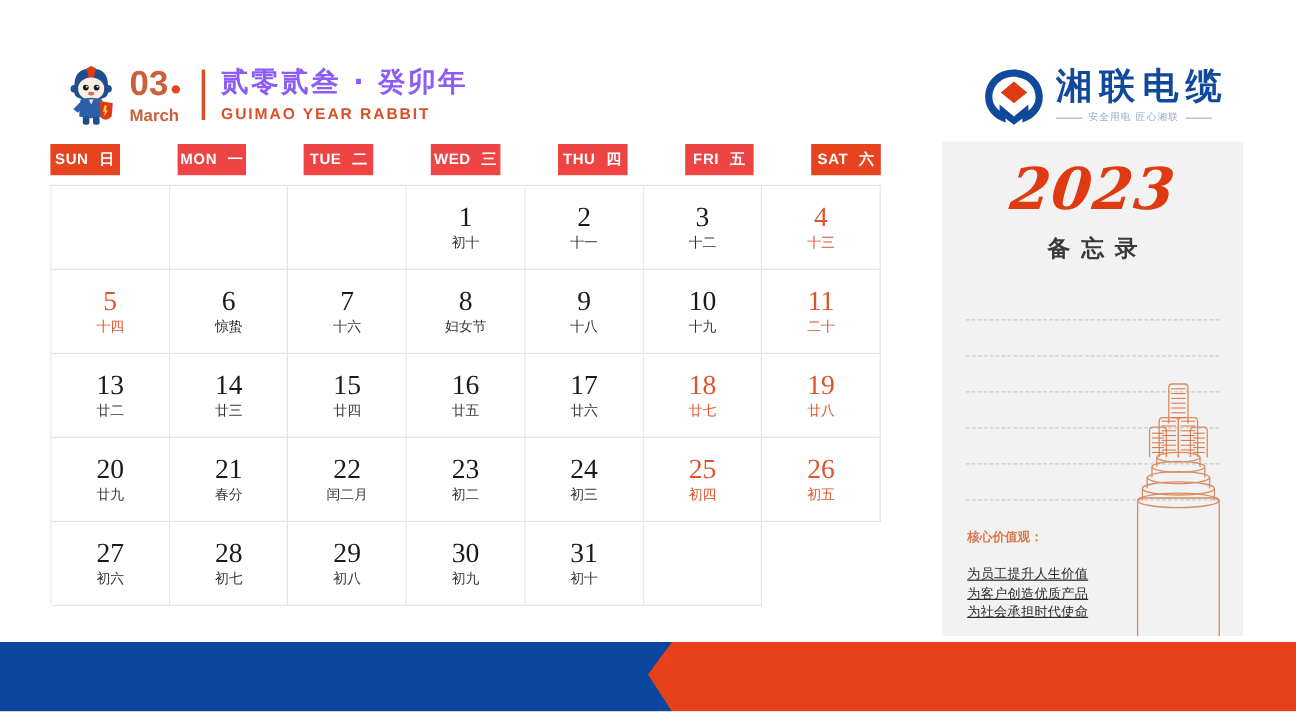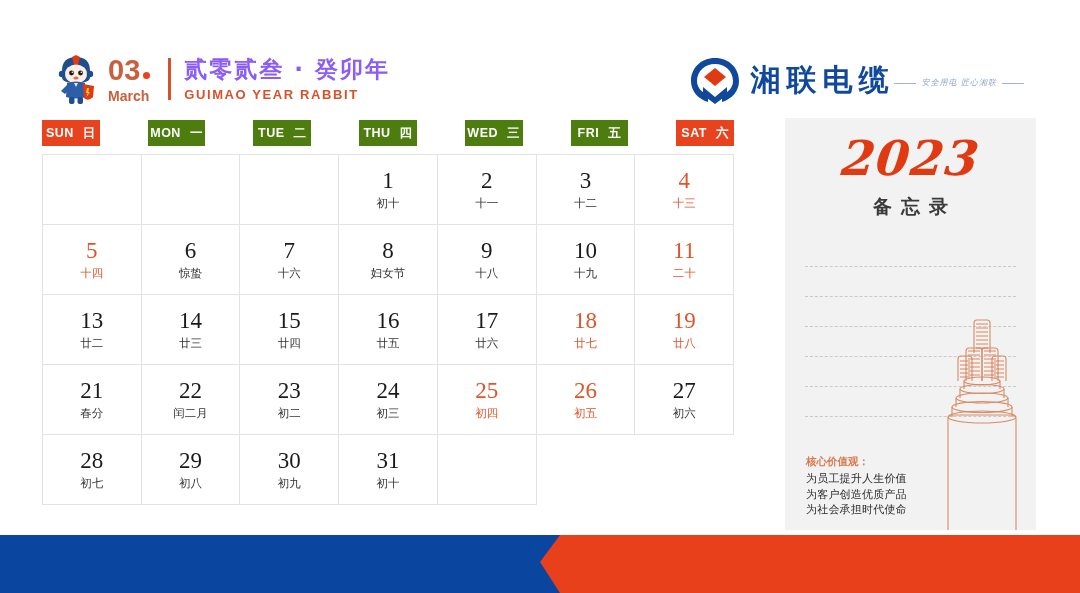--- a/index.html
+++ b/index.html
@@ -115,21 +115,21 @@
     height: 56px;
   }
   .brand-mark {
     width: 54px;
     height: 50px;
     margin-right: 8px;
     flex: 0 0 auto;
   }
   .brand-text-wrap {
     display: flex;
-    flex-direction: row;
+    flex-direction: column;
     line-height: 1;
   }
   .brand-name {
     font-size: 30px;
     font-weight: bold;
     color: #10499B;
     letter-spacing: 6px;
     font-family: "DejaVu Sans", "Liberation Sans", sans-serif;
     line-height: 1;
   }
@@ -144,38 +144,37 @@
     background: #9DB4D4;
     flex: 0 0 auto;
   }
   .brand-slogan {
     font-size: 8px;
     color: #8FA8C9;
     letter-spacing: 1px;
     margin: 0 5px;
     font-family: "DejaVu Sans", "Liberation Sans", sans-serif;
     white-space: nowrap;
-    font-style: italic;
   }
 
   
   #calendar {
     position: absolute;
     left: 42px;
     top: 120px;
     width: 692px;
   }
   #weekday-row {
     display: grid;
     grid-template-columns: repeat(7, 1fr);
     height: 26px;
     gap: 48px;
   }
   .weekday {
-    background: #4d7c0f;
+    background: #ef4444;
     color: #ffffff;
     font-size: 12.5px;
     font-weight: bold;
     display: flex;
     align-items: center;
     justify-content: center;
     letter-spacing: 0.5px;
   }
   .weekday.accent {
     background: #E8431F;
@@ -278,27 +277,28 @@
     left: 21px;
     bottom: 12px;
     width: 180px;
     font-family: "DejaVu Sans", "Liberation Sans", sans-serif;
   }
   .values-title {
     font-size: 10.5px;
     font-weight: bold;
     color: #D87A4E;
     line-height: 1.5;
-    margin-bottom: 1px;
+    margin-bottom: 14px;
   }
   .values-line {
     font-size: 11px;
     color: #2B2B2B;
     line-height: 1.42;
     letter-spacing: 0.2px;
+    text-decoration: underline;
   }
 
   #cable-art {
     position: absolute;
     right: 6px;
     bottom: 0px;
     width: 96px;
     height: 215px;
     pointer-events: none;
   }
@@ -391,26 +391,26 @@
       </div>
       <div class="weekday">
         <span>MON</span>
         <span class="wd-cn">一</span>
       </div>
       <div class="weekday">
         <span>TUE</span>
         <span class="wd-cn">二</span>
       </div>
       <div class="weekday">
+        <span>WED</span>
+        <span class="wd-cn">三</span>
+      </div>
+      <div class="weekday">
         <span>THU</span>
         <span class="wd-cn">四</span>
-      </div>
-      <div class="weekday">
-        <span>WED</span>
-        <span class="wd-cn">三</span>
       </div>
       <div class="weekday">
         <span>FRI</span>
         <span class="wd-cn">五</span>
       </div>
       <div class="weekday accent">
         <span>SAT</span>
         <span class="wd-cn">六</span>
       </div>
     </div>
@@ -482,20 +482,24 @@
         <div class="day-num">17</div>
         <div class="day-sub">廿六</div>
       </div>
       <div class="day-cell weekend">
         <div class="day-num">18</div>
         <div class="day-sub">廿七</div>
       </div>
       <div class="day-cell weekend">
         <div class="day-num">19</div>
         <div class="day-sub">廿八</div>
+      </div>
+      <div class="day-cell">
+        <div class="day-num">20</div>
+        <div class="day-sub">廿九</div>
       </div>
       <div class="day-cell">
         <div class="day-num">21</div>
         <div class="day-sub">春分</div>
       </div>
       <div class="day-cell">
         <div class="day-num">22</div>
         <div class="day-sub">闰二月</div>
       </div>
       <div class="day-cell">

